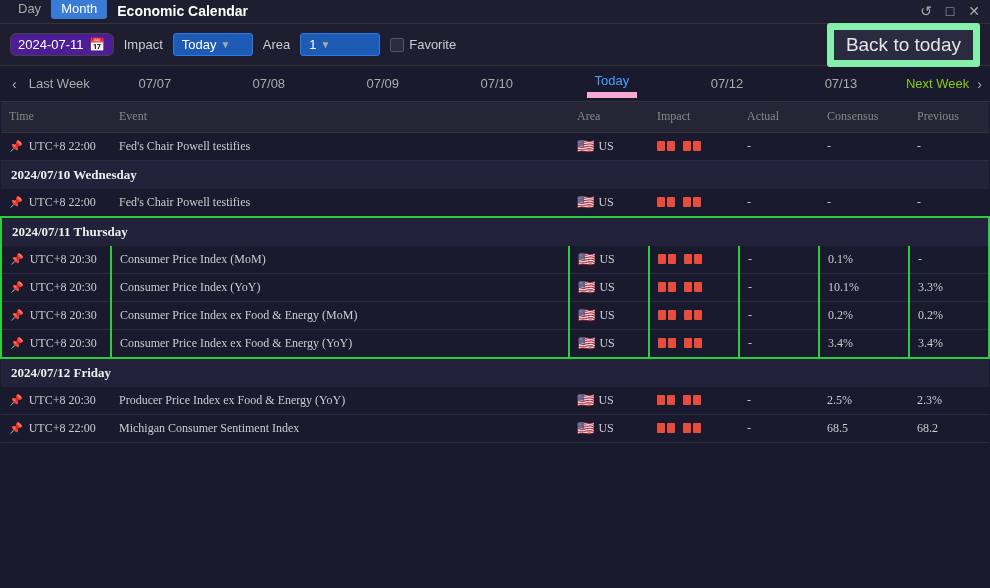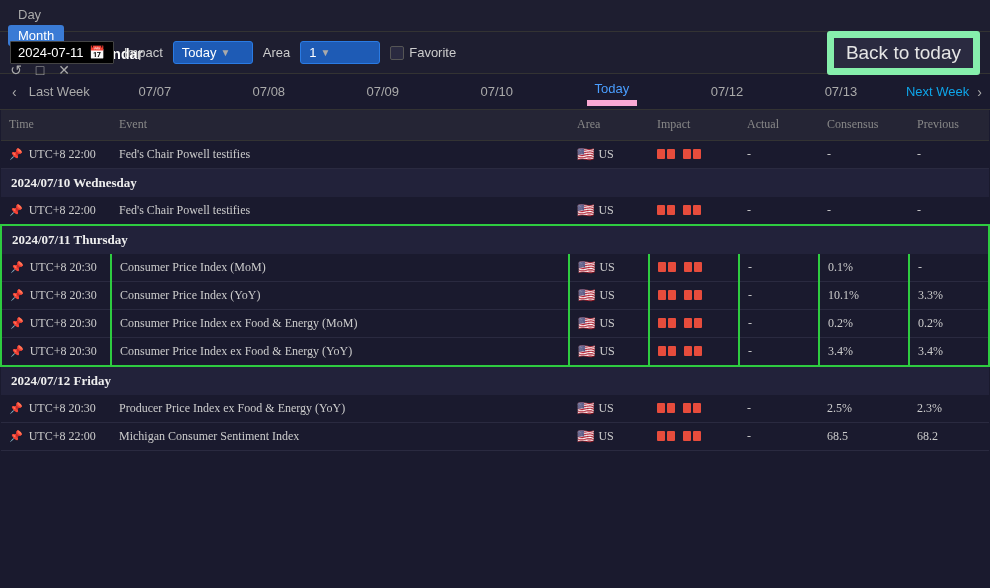--- a/index.html
+++ b/index.html
@@ -10,25 +10,24 @@
       font-size: 13px;
       width: 990px;
       height: 588px;
       overflow: hidden;
     }
 
     
     .title-bar {
       background: #1e1e30;
       display: flex;
-      align-items: flex-start;
+      align-items: flex-end;
       padding: 4px 8px;
-      height: 32px;
+      height: 24px;
       border-bottom: 1px solid #333;
-      flex-direction: column;
     }
     .tab-day, .tab-month {
       padding: 3px 10px;
       border-radius: 3px;
       cursor: pointer;
       font-size: 13px;
     }
     .tab-day { color: #aaa; background: transparent; }
     .tab-month { color: #fff; background: #3a7bd5; margin-right: 6px; }
     .title-text {
@@ -60,23 +59,23 @@
       display: flex;
       align-items: center;
       padding: 6px 10px;
       height: 42px;
       border-bottom: 1px solid #333;
       gap: 10px;
     }
     .date-input-wrap {
       display: flex;
       align-items: center;
-      background: #000000;
+      background: #4c1d95;
       border: 1px solid #444;
-      border-radius: 1px;
+      border-radius: 6px;
       padding: 3px 7px;
       gap: 6px;
       color: #fff;
       font-size: 13px;
     }
     .cal-icon {
       color: #888;
       font-size: 13px;
     }
     .label-impact {
@@ -154,21 +153,21 @@
       cursor: pointer;
       padding: 4px 8px;
       font-size: 13px;
     }
     .day-tab.today {
       color: #4a9eff;
       border-bottom: 6px solid #f9a8d4;
       text-align: center;
     }
     .next-week {
-      color: #0ea5e9;
+      color: #84cc16;
       margin: 0 8px;
       cursor: pointer;
     }
     .nav-right-arrow {
       color: #aaa;
       cursor: pointer;
       font-size: 14px;
     }
 
     

